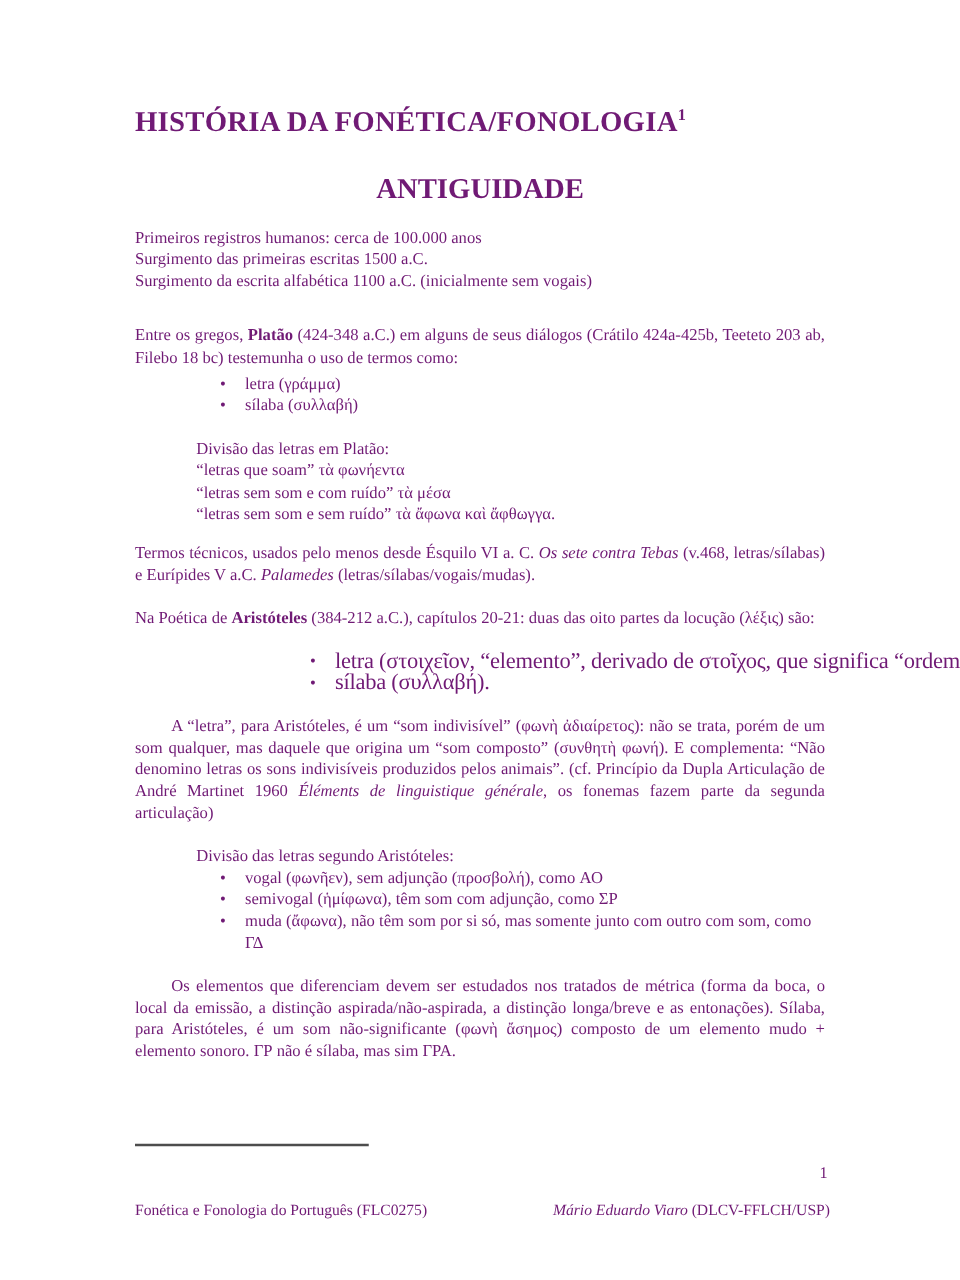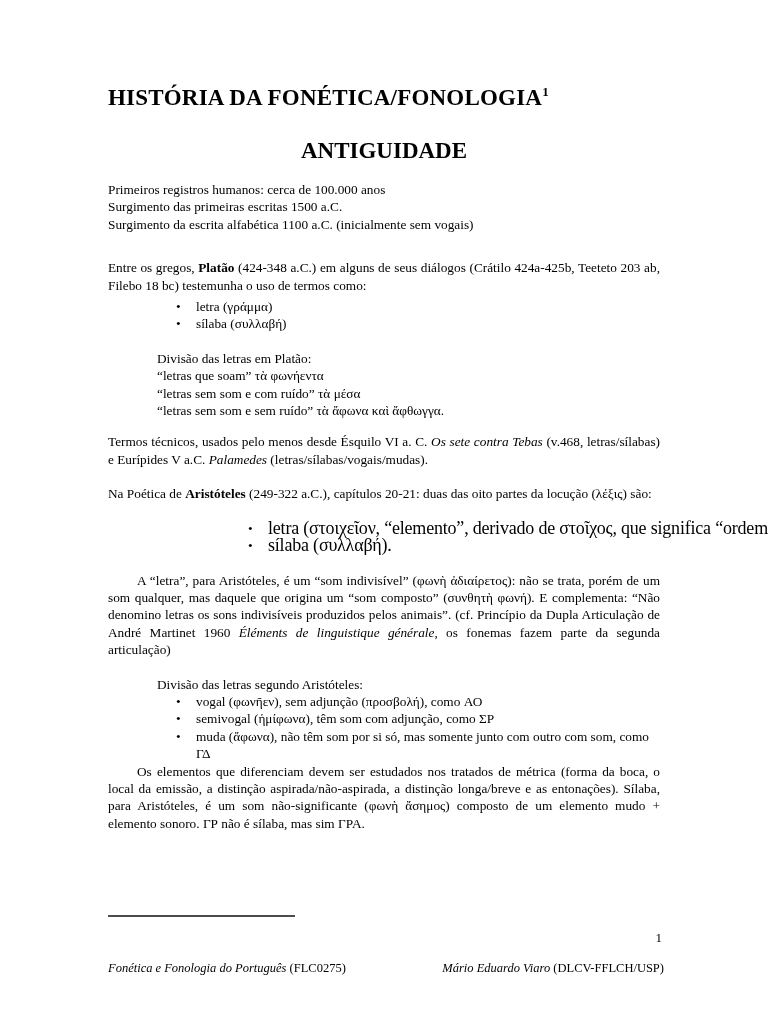--- a/index.html
+++ b/index.html
@@ -1,20 +1,20 @@
 <!DOCTYPE html>
 <html><head>
 <meta charset="utf-8">
 <style>
   html,body { margin:0; padding:0; background:#ffffff; }
   .page {
     position:relative;
     width:768px; height:1024px;
     background:#ffffff;
-    color:#000000;
+    color:#701a75;
     font-family:"Liberation Serif","DejaVu Serif",serif;
     font-size:13.3px;
     line-height:17.4px;
     overflow:hidden;
   }
   .content { padding:0 108px; }
   .doc-title {
     margin:0; padding-top:84px;
     font-size:23px; line-height:27px; font-weight:bold;
     letter-spacing:0.2px;
@@ -26,21 +26,21 @@
     font-size:23px; line-height:20px; font-weight:bold;
   }
   .intro { margin-top:20px; }
   .para { margin:0; }
   .justify { text-align:justify; }
   .indent { text-indent:29px; }
   .p-plato { margin-top:26px; }
   .p-termos { margin-top:14px; }
   .p-poetica { margin-top:17px; }
   .p-letra { margin-top:17px; }
-  .p-elementos { margin-top:0; }
+  .p-elementos { margin-top:17px; }
   .subhead { margin-top:17px; margin-left:49px; }
   .subhead2 { margin-top:17px; margin-left:49px; }
   .quotes { margin-left:49px; }
   .blist { margin-top:4px; }
   .blist-2 { margin-top:17px; }
   .li { display:flex; margin-left:68px; }
   .blist-2 .li { margin-left:140px; }
   .li .dot { flex:0 0 20px; width:20px; }
   .blist-2 .li .txt { white-space:nowrap; font-size:18px; letter-spacing:-0.2px; }
   .footnote-rule {
@@ -85,21 +85,21 @@
 
     <div class="para subhead">Divisão das letras em Platão:</div>
     <div class="quotes">
       <div class="para">“letras que soam” τὰ φωνήεντα</div>
       <div class="para">“letras sem som e com ruído” τὰ μέσα</div>
       <div class="para">“letras sem som e sem ruído” τὰ ἄφωνα καὶ ἄφθωγγα.</div>
     </div>
 
     <p class="para justify p-termos rich"><span>Termos técnicos, usados pelo menos desde Ésquilo VI a. C. </span><span style="font-style: italic;">Os sete contra Tebas</span><span> (v.468, letras/sílabas) e Eurípides V a.C. </span><span style="font-style: italic;">Palamedes</span><span> (letras/sílabas/vogais/mudas).</span></p>
 
-    <p class="para justify p-poetica rich"><span>Na </span><span style="">Poética</span><span> de </span><span style="font-weight: bold;">Aristóteles</span><span> (249-322 a.C.), capítulos 20-21: duas das oito partes da locução (λέξις) são:</span></p>
+    <p class="para justify p-poetica rich"><span>Na </span><span style="">Poética</span><span> de </span><span style="font-weight: bold;">Aristóteles</span><span> (384-212 a.C.), capítulos 20-21: duas das oito partes da locução (λέξις) são:</span></p>
 
     <div class="blist-2">
       <div class="li">
         <span class="dot">•</span>
         <span class="txt">letra (στοιχεῖον, “elemento”, derivado de στοῖχος, que significa “ordem”)</span>
       </div>
       <div class="li">
         <span class="dot">•</span>
         <span class="txt">sílaba (συλλαβή).</span>
       </div>
@@ -126,16 +126,16 @@
 
     <p class="para justify indent p-elementos">Os elementos que diferenciam devem ser estudados nos tratados de métrica (forma da boca, o local da emissão, a distinção aspirada/não-aspirada, a distinção longa/breve e as entonações). Sílaba, para Aristóteles, é um som não-significante (φωνὴ ἄσημος) composto de um elemento mudo + elemento sonoro. ΓΡ não é sílaba, mas sim ΓΡΑ.</p>
 
   </div>
 
   <div class="footnote-rule"></div>
 
   <div class="page-num">1</div>
 
   <div class="footer-row">
-    <span class="rich"><span style="font-style: italic;">Fonética e Fonologia do Português</span><span> (FLC0275)</span></span>
+    <span class="rich"><span style="">Fonética e Fonologia do Português</span><span> (FLC0275)</span></span>
     <span class="rich"><span style="font-style: italic;">Mário Eduardo Viaro</span><span> (DLCV-FFLCH/USP)</span></span>
   </div>
 </div>
 
 </body></html>

